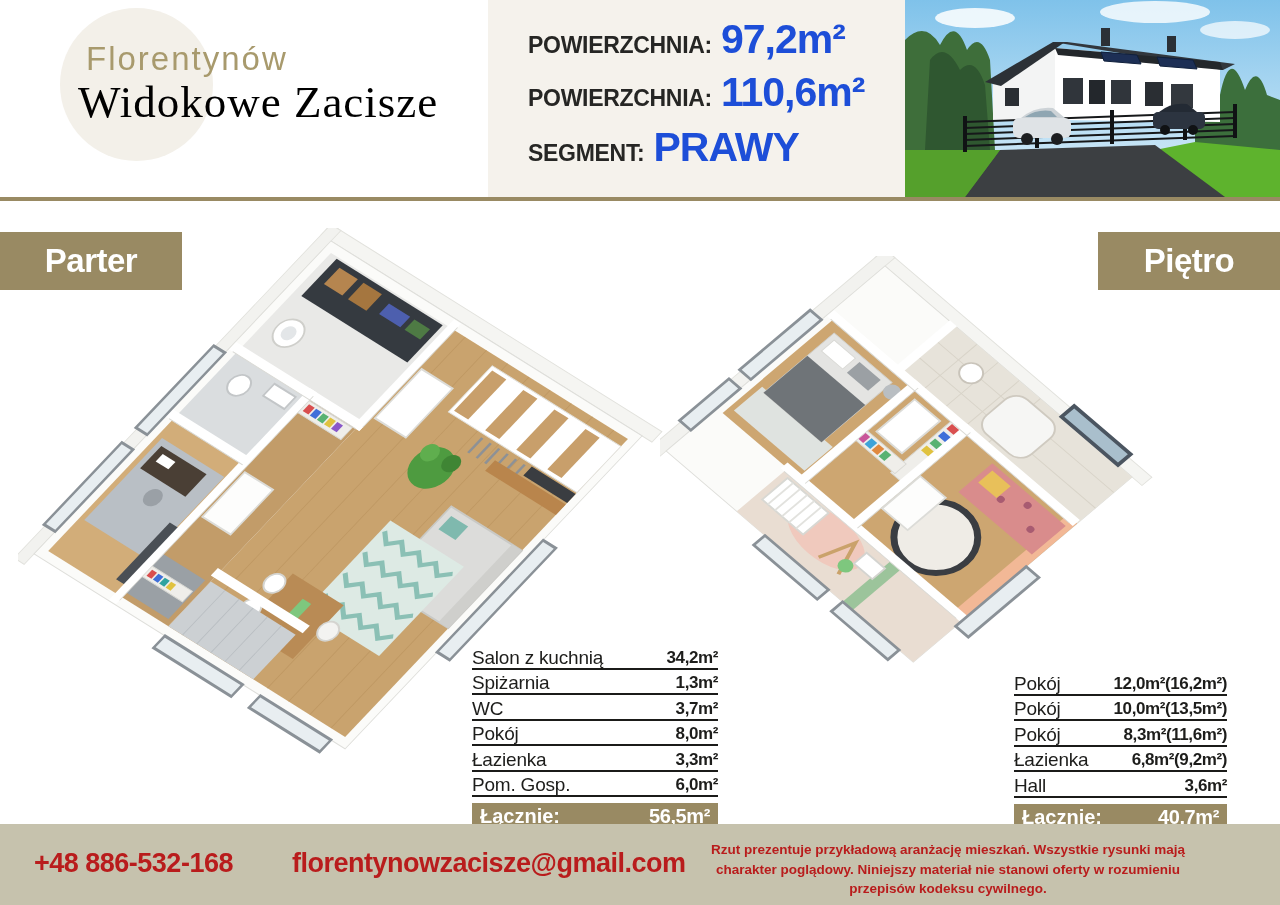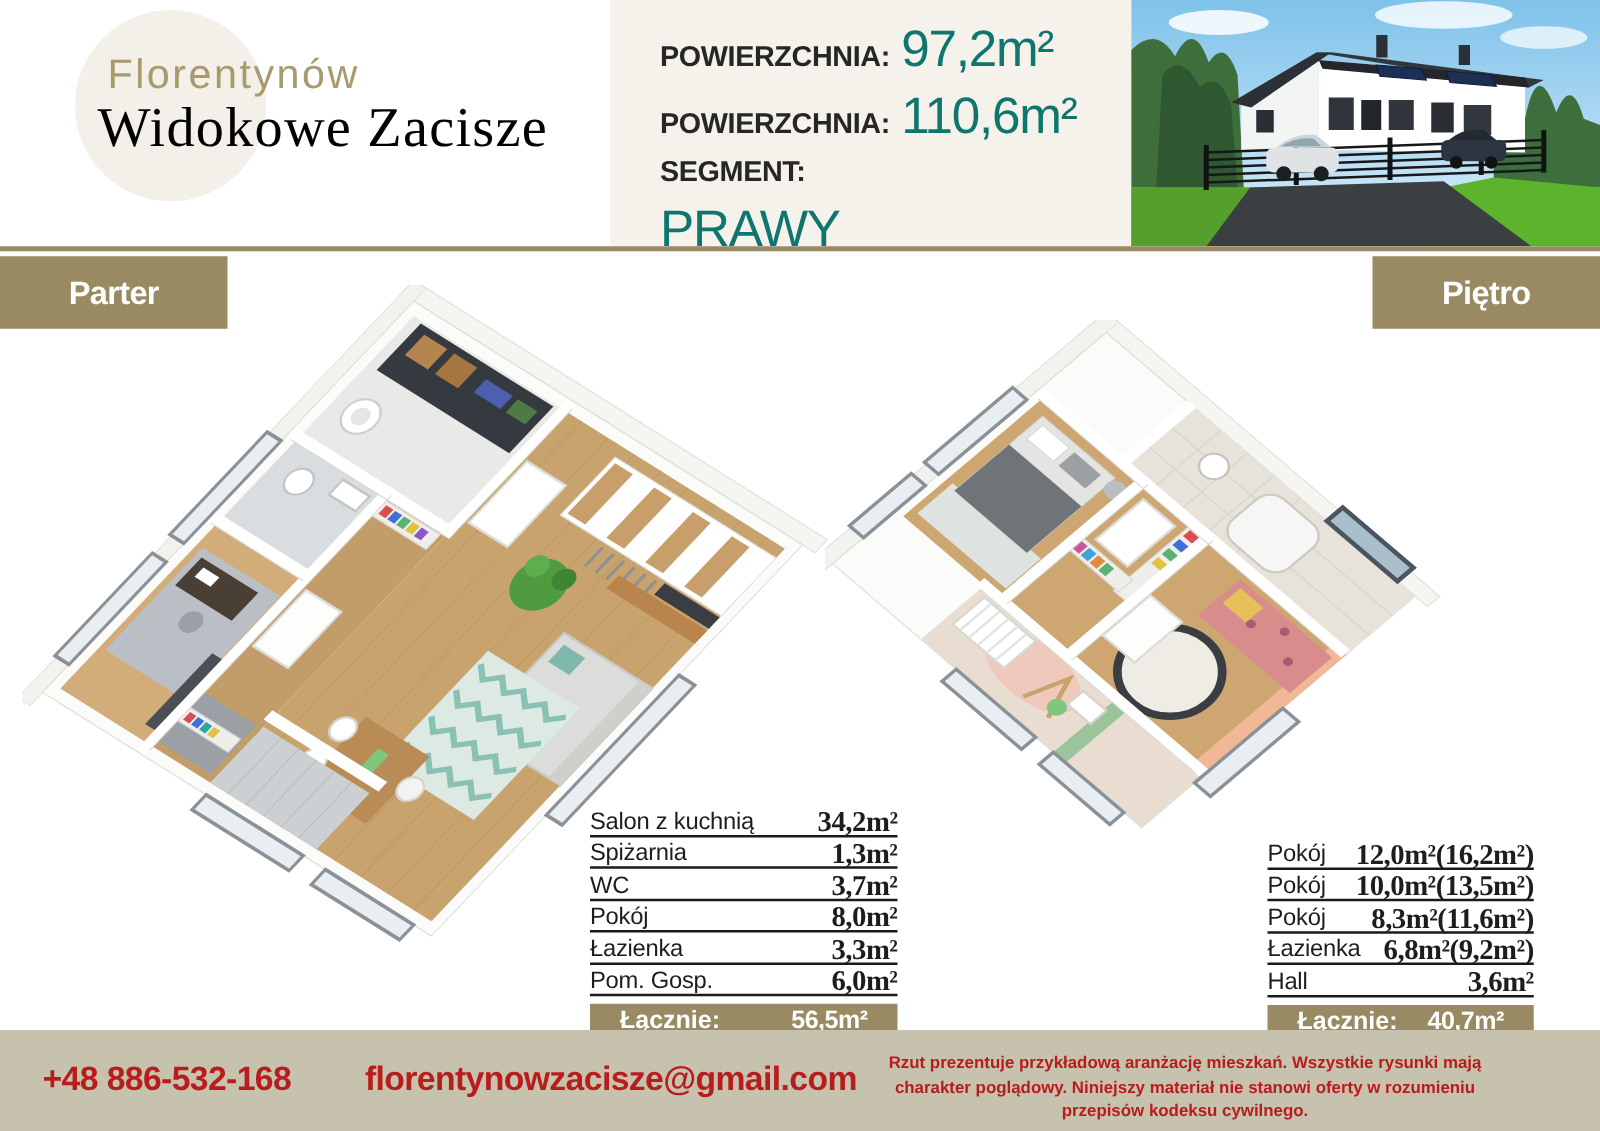--- a/index.html
+++ b/index.html
@@ -10,43 +10,43 @@
   }
   
   .logo-panel{position:absolute;left:0;top:0;width:488px;height:242px;background:#ffffff;padding-left:12px;}
   .logo-circle{position:absolute;left:60px;top:8px;width:153px;height:153px;border-radius:50%;background:#f3f0e9;}
   .logo-text{position:absolute;left:78px;top:40px;white-space:nowrap;}
   .logo-title{font-size:33px;font-weight:400;letter-spacing:2px;color:#a89a6d;margin-left:8px;}
   .logo-subtitle{font-family:"Liberation Serif", serif;font-size:45px;font-weight:400;letter-spacing:1px;color:#000000;margin-top:-2px;}
   .info-panel{position:absolute;left:488px;top:0;width:477px;height:197px;background:#f5f2ec;}
   .spec-row{position:absolute;left:40px;display:flex;align-items:baseline;gap:9px;white-space:nowrap;}
   .spec-row .lbl{font-size:23px;font-weight:700;letter-spacing:-0.3px;color:#262624;}
-  .spec-row .val{font-size:41px;font-weight:400;letter-spacing:-1px;color:#0f766e;}
-  .spec-0{top:16px;} .spec-1{top:69px;} .spec-2{top:124px;flex-direction:column;}
+  .spec-row .val{font-size:41px;font-weight:700;letter-spacing:-1px;color:#1d4ed8;}
+  .spec-0{top:16px;} .spec-1{top:69px;} .spec-2{top:124px;}
   .photo{position:absolute;left:905px;top:0;width:375px;height:197px;}
   .gold-rule{position:absolute;left:0;top:197px;width:1280px;height:4px;background:#998a63;}
   
-  .floor-label{position:absolute;top:205px;width:182px;height:58px;background:#998a63;
-    display:flex;align-items:center;justify-content:center;color:#fff;font-size:26px;font-weight:700;letter-spacing:-0.5px;}
+  .floor-label{position:absolute;top:232px;width:182px;height:58px;background:#998a63;
+    display:flex;align-items:center;justify-content:center;color:#fff;font-size:33px;font-weight:700;letter-spacing:-0.5px;}
   .floor-label.left{left:0;}
   .floor-label.right{left:1098px;}
   
   .plan{position:absolute;}
   .plan-left{left:18px;top:228px;width:648px;height:585px;}
   .plan-right{left:660px;top:256px;width:605px;height:455px;}
   
   .area-table{position:absolute;}
   .tbl-left{left:472px;top:644px;width:246px;}
   .tbl-right{left:1014px;top:670px;width:213px;}
   .t-row{display:flex;justify-content:space-between;align-items:flex-end;
     border-bottom:2px solid #1b1b19;height:23.5px;line-height:21px;}
   .t-row .name{font-size:19px;font-weight:400;letter-spacing:-0.2px;}
-  .t-row .area{font-size:23px;font-weight:700;letter-spacing:-0.4px;font-family:Liberation Serif, serif;}
+  .t-row .area{font-size:17px;font-weight:700;letter-spacing:-0.4px;}
   .t-total{display:flex;justify-content:space-between;align-items:center;
-    background:#998a63;color:#ffffff;height:27px;margin-top:6px;padding:0 24px;}
+    background:#998a63;color:#ffffff;height:27px;margin-top:6px;padding:0 8px;}
   .t-total .name{font-size:20px;font-weight:700;}
   .t-total .area{font-size:20px;font-weight:700;letter-spacing:-0.4px;}
   
   .footer{position:absolute;left:0;top:824px;width:1280px;height:81px;background:#c6c2ad;color:#b91c1c;}
   .footer .phone{position:absolute;left:34px;top:24px;font-size:27px;font-weight:700;letter-spacing:-0.5px;white-space:nowrap;}
   .footer .email{position:absolute;left:292px;top:24px;font-size:27px;font-weight:700;letter-spacing:-0.5px;white-space:nowrap;}
   .footer .disclaimer{position:absolute;left:698px;top:16px;width:500px;font-size:13.5px;font-weight:700;
     line-height:1.45;text-align:center;letter-spacing:0;}
 </style>
 </head>

